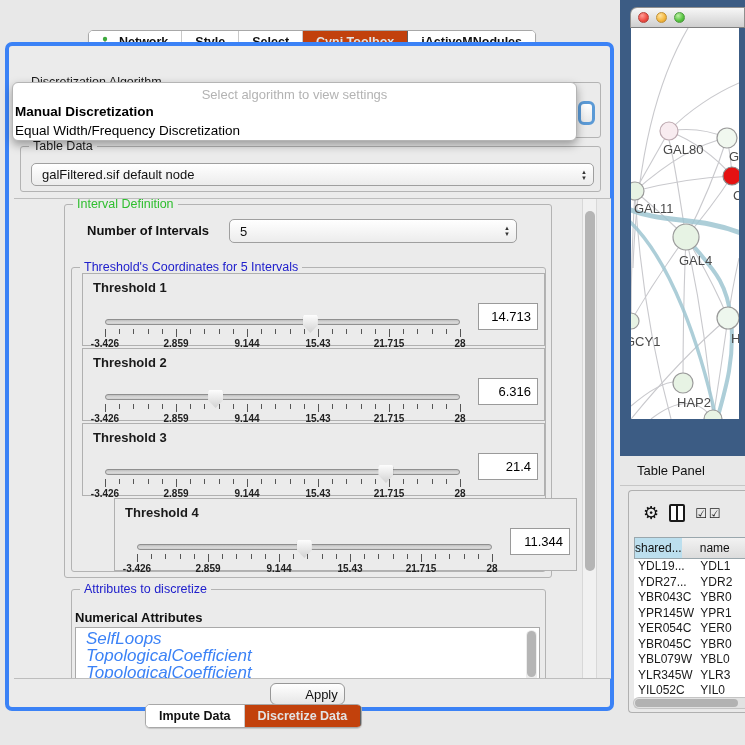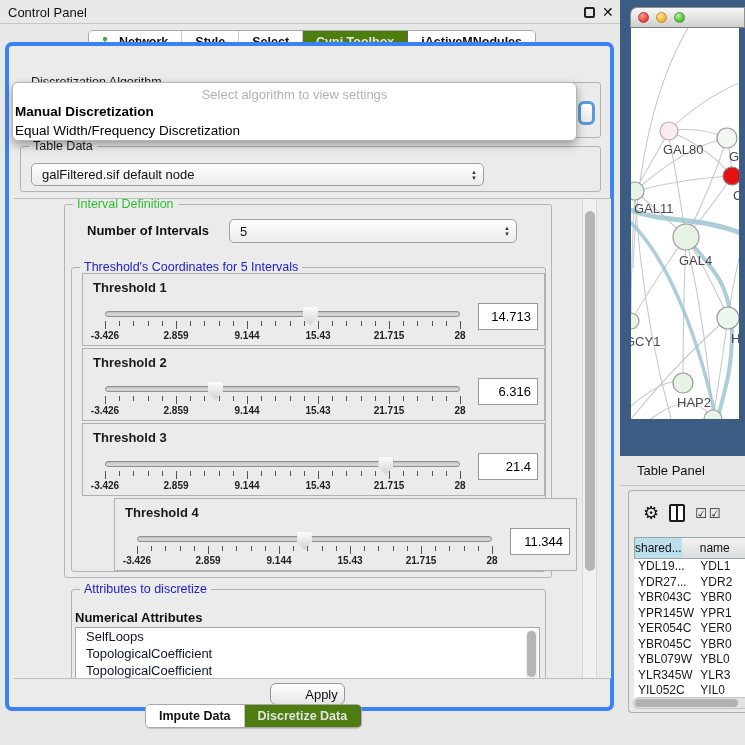--- a/index.html
+++ b/index.html
@@ -11,21 +11,21 @@
   #control-panel { left:0; top:0; width:620px; height:745px; background:#e8e8e8; }
   #cp-titlebar { left:0; top:0; width:620px; height:24px; border-bottom:1px solid #c6c6c6; background:#e8e8e8; }
   #cp-title { left:8px; top:5px; font-size:13px; color:#111; }
   #cp-float { left:584px; top:7px; width:11px; height:11px; border:2px solid #222; border-radius:2px; }
   #cp-close { left:602px; top:4px; font-size:14px; font-weight:bold; color:#111; }
 
   
   #top-tabs { left:88px; top:30px; height:24px; display:flex; background:#fff; border:1px solid #a8a8a8; border-radius:5px; overflow:hidden; box-shadow:0 1px 1px rgba(0,0,0,.15); }
   .tab { display:flex; align-items:center; gap:5px; padding:0 13px; font-size:12.5px; font-weight:bold; color:#111; background:#fff; border-right:1px solid #c9c9c9; cursor:default; }
   .tab:last-child { border-right:none; }
-  .tab.selected { background:#4d7c0f; color:#e3e3e3; border-right:1px solid #5f5f5f; }
+  .tab.selected { background:#c2410c; color:#e3e3e3; border-right:1px solid #5f5f5f; }
 
   
   #tabpane { left:5px; top:42px; width:609px; height:669px; border:4px solid #3b82f6; border-radius:7px; background:#ebebeb; }
 
   
   .group { position:absolute; border:1px solid #b3b3b3; border-radius:3px; }
   .group-title { position:absolute; top:-8px; left:8px; background:#ebebeb; padding:0 4px; font-size:12.5px; line-height:15px; white-space:nowrap; }
   .gt-green { color:#2ebe2e; }
   .gt-blue  { color:#2020cc; }
 
@@ -46,32 +46,32 @@
   
   #viewport { left:10px; top:194px; width:597px; height:481px; border-top:1px solid #bdbdbd; border-bottom:1px solid #bdbdbd; background:#ebebeb; overflow:hidden; }
   #main-vscroll { left:578px; top:195px; width:15px; height:479px; background:#f1f1f1; border-left:1px solid #d8d8d8; border-right:1px solid #d8d8d8; }
   #main-vscroll .thumb { position:absolute; left:2px; top:12px; width:10px; height:360px; background:#b5b5b5; border-radius:6px; }
 
   .bold-label { position:absolute; font-size:13px; font-weight:bold; color:#111; white-space:nowrap; }
 
   
   .tbox { position:absolute; left:68px; width:463px; height:73px; border:1px solid #b0b0b0; background:#ebebeb; }
   .tbox .tlabel { position:absolute; left:10px; top:6px; font-size:13px; font-weight:bold; }
-  .slider { position:absolute; left:22px; top:0; width:355px; height:73px; }
+  .slider { position:absolute; left:22px; top:8px; width:355px; height:73px; }
   .track { position:absolute; left:0; top:37px; width:355px; height:6px; border:1px solid #8f8f8f; border-radius:4px; background:linear-gradient(#bdbdbd,#d9d9d9 55%,#cfcfcf); }
   .handle { position:absolute; top:33px; width:15px; height:18px; margin-left:-7px; background:linear-gradient(#fdfdfd,#d2d2d2); clip-path:polygon(8% 0,92% 0,100% 12%,100% 55%,50% 100%,0 55%,0 12%); filter:drop-shadow(0 0 1px #777); }
   .ticks { position:absolute; left:0; top:47px; width:355px; height:9px; }
   .ticks i { position:absolute; top:0; width:1px; background:#555; }
   .axis-labels { position:absolute; left:0; top:56px; width:355px; height:12px; }
   .axis-labels b { position:absolute; transform:translateX(-50%); font-size:10px; font-weight:bold; color:#222; white-space:nowrap; }
   .val { position:absolute; left:395px; top:29px; width:60px; height:27px; border:1px solid #9a9a9a; background:#fff; font-size:13px; text-align:right; padding-right:6px; font-family:"Liberation Sans","DejaVu Sans",sans-serif; }
 
   
   #attr-list { position:absolute; left:66px; top:622px; width:465px; height:58px; background:#fff; border:1px solid #a9a9a9; overflow:hidden; }
-  .attr-item { font-size:13px; padding:1px 0 1px 10px; height:17px; color:#0f172a; }
+  .attr-item { font-size:17px; padding:1px 0 1px 10px; height:17px; color:#3b82f6;font-style:italic; }
   #attr-vscroll { position:absolute; right:2px; top:2px; width:11px; height:52px; background:#ededed; border-radius:6px; }
   #attr-vscroll .thumb { position:absolute; left:1px; top:1px; width:9px; height:46px; background:#b5b5b5; border-radius:5px; }
 
   #apply-btn { left:266px; top:680px; width:75px; height:22px; border:1px solid #979797; border-radius:6px; background:linear-gradient(#ffffff,#e6e6e6); font-size:13px; color:#111; font-family:"Liberation Sans","DejaVu Sans",sans-serif; }
 
   #bottom-tabs { left:145px; top:704px; height:24px; display:flex; background:#fff; border:1px solid #a8a8a8; border-radius:5px; overflow:hidden; box-shadow:0 1px 1px rgba(0,0,0,.15); z-index:3; }
 
   
   #right-region { left:620px; top:0; width:125px; height:745px; background:#e8e8e8; }
   #net-blue { left:0; top:0; width:125px; height:456px; background:#3c5c84; }
@@ -102,25 +102,20 @@
   #tp-hscroll { position:absolute; left:4px; top:206px; width:113px; height:12px; background:#e2e2e2; border:1px solid #c4c4c4; border-right:none; border-radius:6px 0 0 6px; }
   #tp-hscroll .thumb { position:absolute; left:1px; top:1px; width:103px; height:8px; background:#b2b2b2; border-radius:5px; }
 
   svg text { font-family:"Liberation Sans","DejaVu Sans",sans-serif; }
 </style>
 </head>
 <body>
 
 <div id="control-panel" class="abs">
 
-  <div id="cp-titlebar" class="abs">
-    <span id="cp-title" class="abs">Control Panel</span>
-    <span id="cp-float" class="abs"></span>
-    <span id="cp-close" class="abs">✕</span>
-  </div>
 
   <div id="top-tabs" class="abs">
       <div class="tab">
         <svg width="12" height="13">
           <line x1="3" y1="3" x2="3" y2="10" stroke="#7a7a7a"></line>
           <line x1="3" y1="10" x2="9" y2="10" stroke="#7a7a7a"></line>
           <circle cx="3" cy="3" r="2.2" fill="#3faa3f"></circle>
           <circle cx="3" cy="10" r="2.2" fill="#8fd08f"></circle>
           <circle cx="9" cy="10" r="2.2" fill="#3faa3f"></circle>
         </svg>
@@ -142,21 +137,21 @@
 
   <div id="tabpane" class="abs">
 
     <div class="group" style="left:9px; top:36px; width:583px; height:56px;">
       <span class="group-title">Discretization Algorithm</span>
     </div>
     <div id="algo-ring" class="abs" style="left:569px; top:55px;"></div>
 
     <div class="group" style="left:11px; top:100px; width:581px; height:46px;">
       <span class="group-title">Table Data</span>
-      <div class="combo" style="left:10px; top:16px; width:453px; height:23px;">
+      <div class="combo" style="left:10px; top:16px; width:563px; height:23px;">
         <span class="cv">galFiltered.sif default node</span>
         <span class="arrows">
             <span>▲</span>
             <span>▼</span>
           </span>
       </div>
     </div>
 
     <div id="viewport" class="abs" style="left:5px; top:152px;">
 

